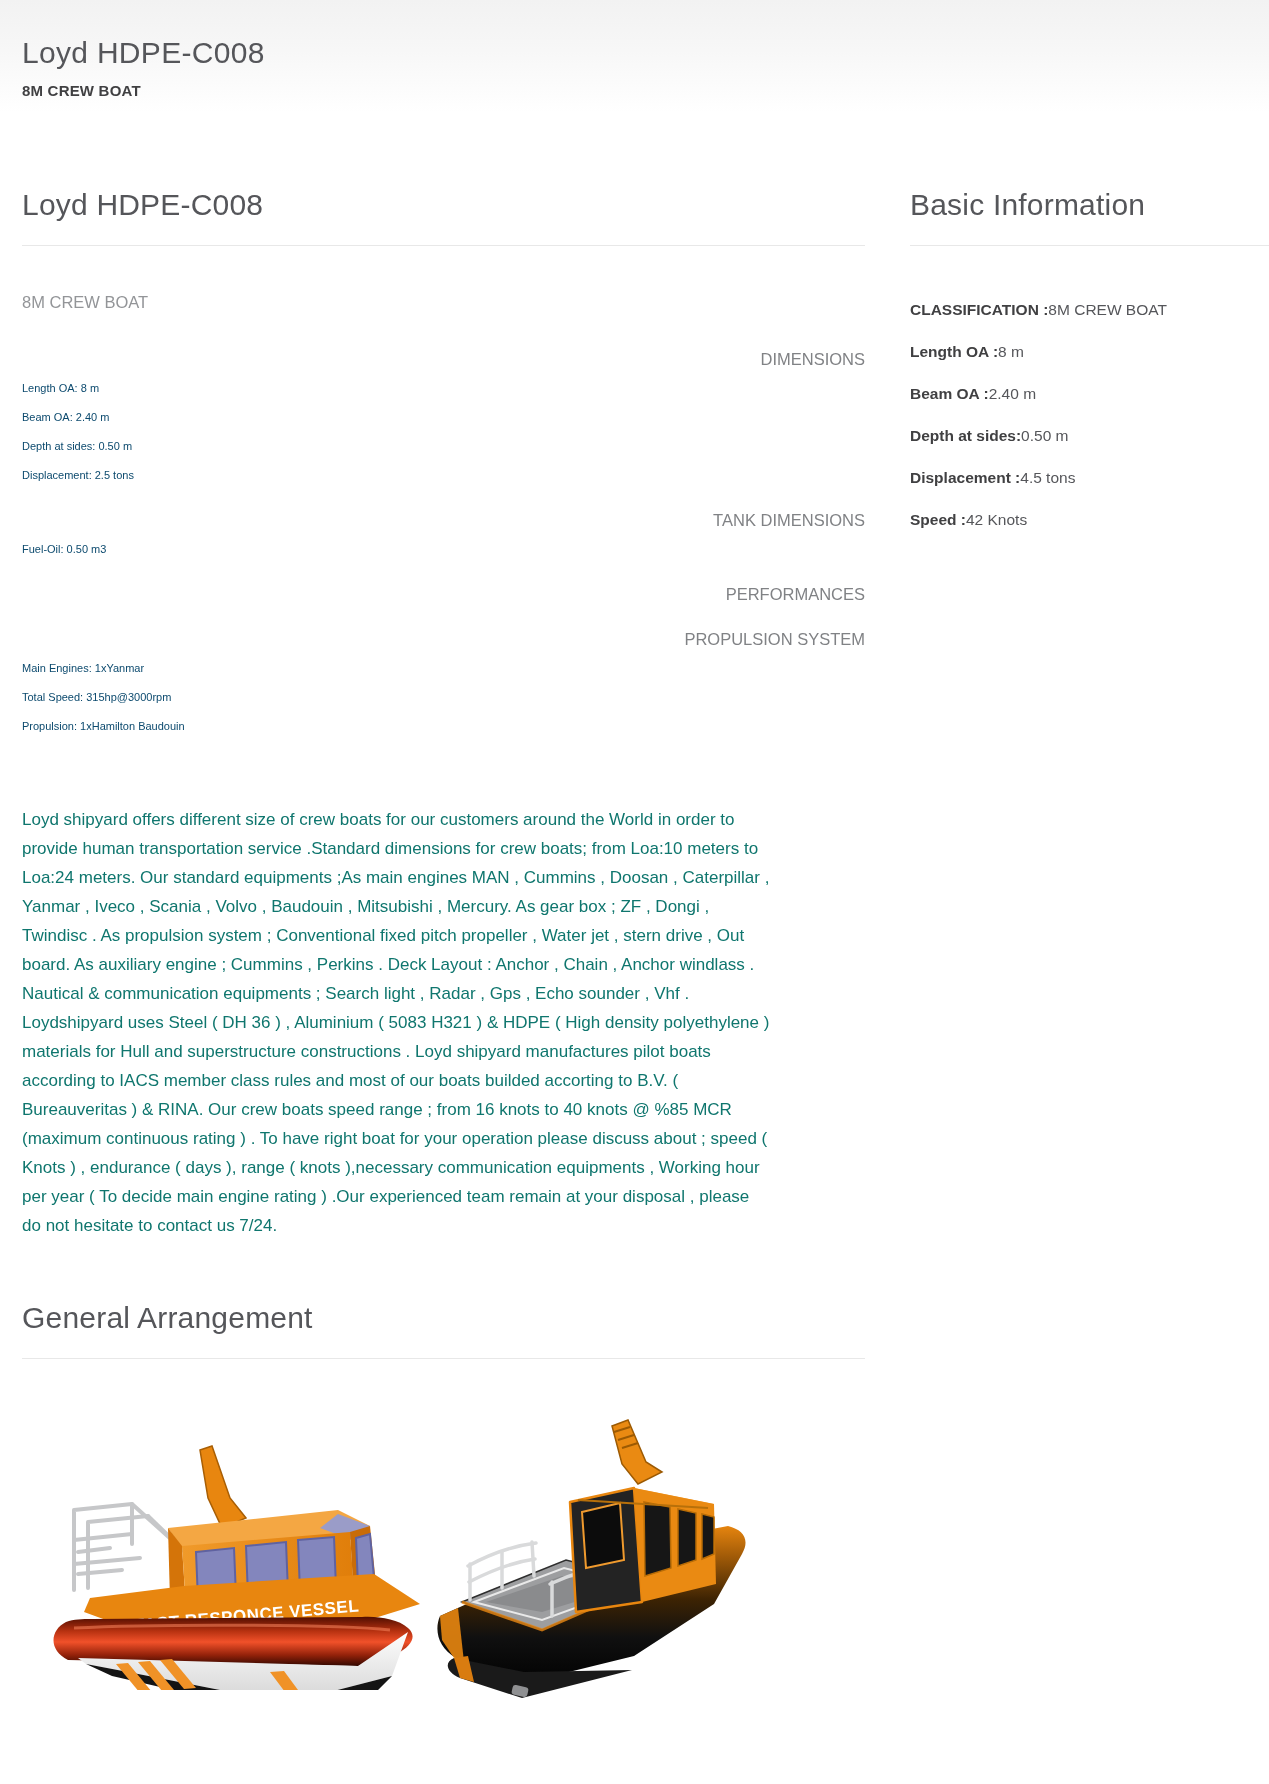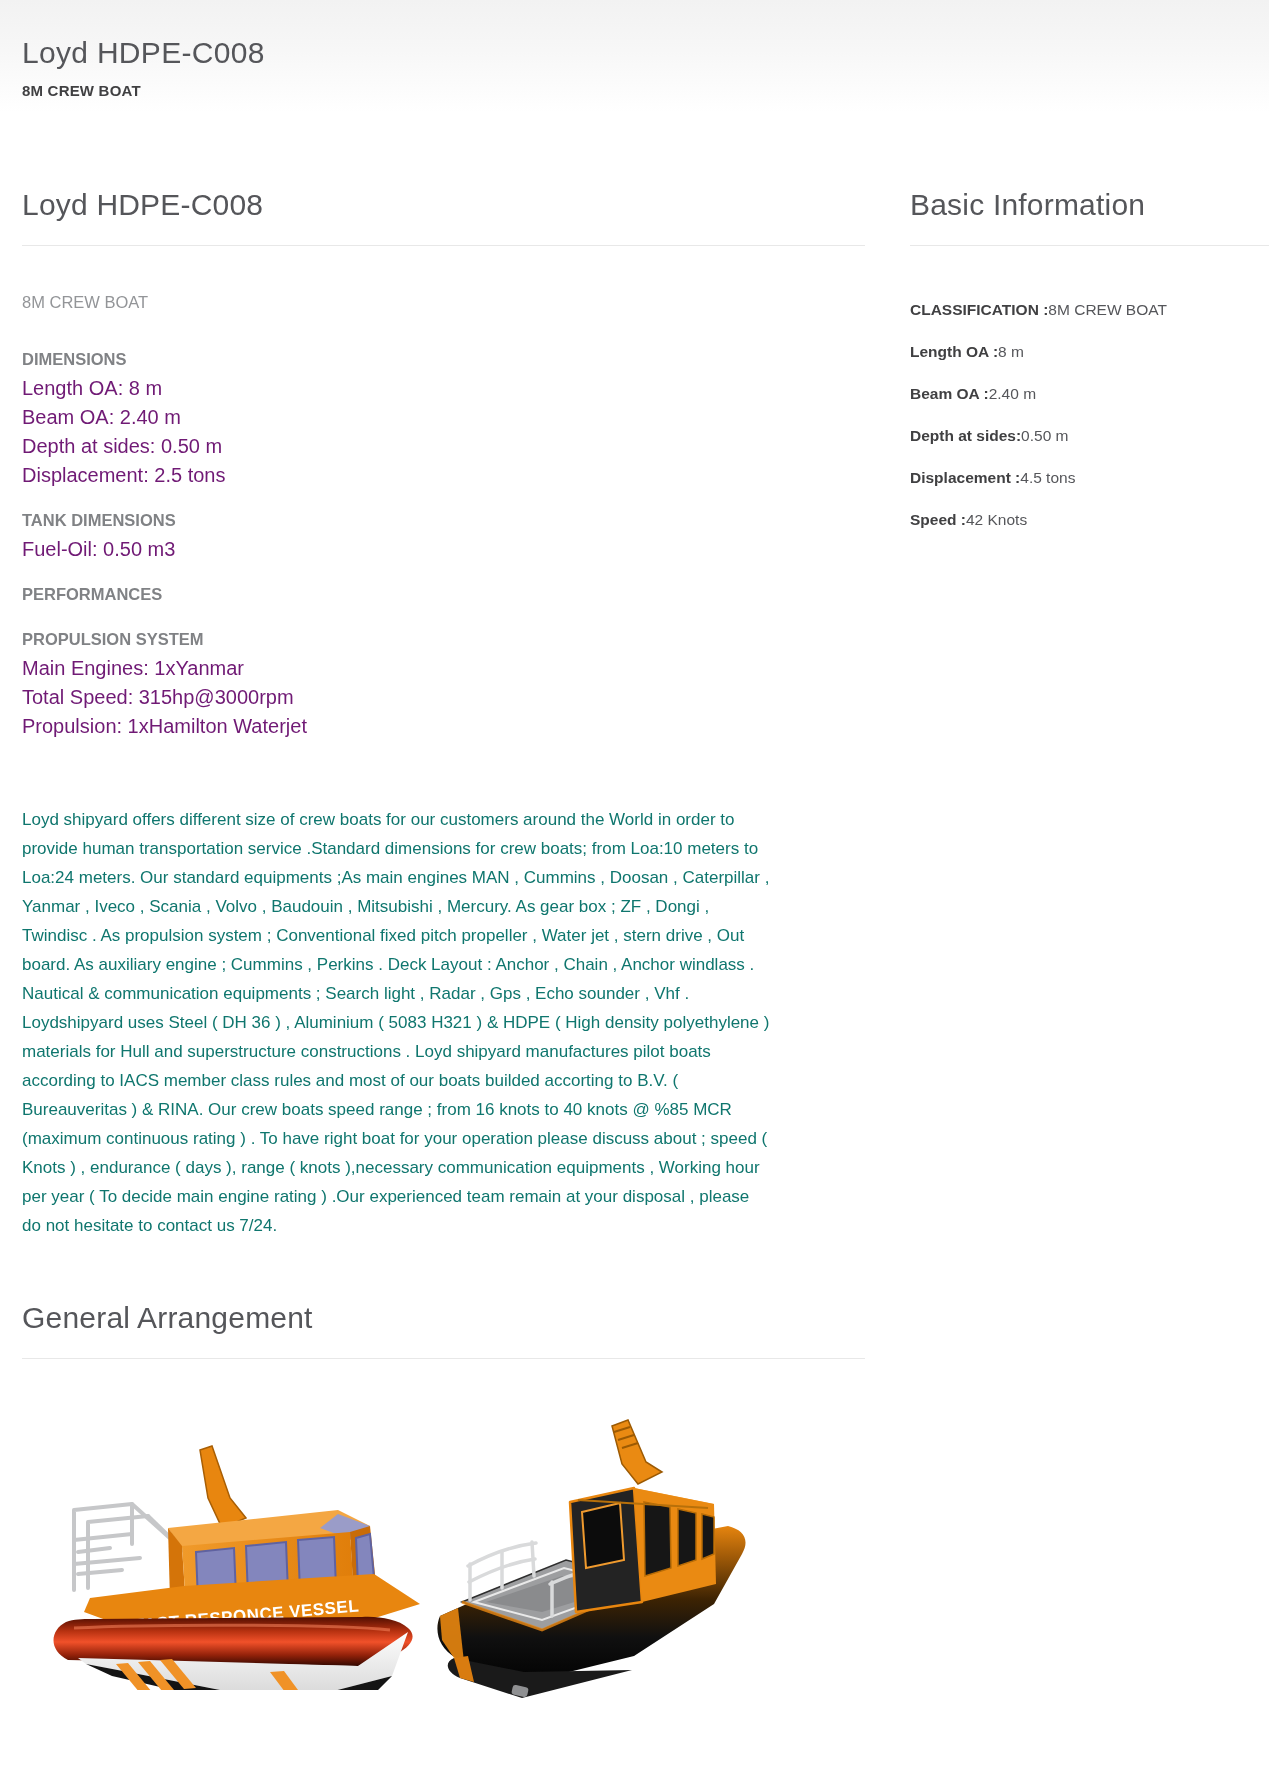--- a/index.html
+++ b/index.html
@@ -47,28 +47,29 @@
   }
   .classification {
     margin-top: 46px;
     font-size: 16.5px;
     color: #939598;
     line-height: 20px;
   }
   .spec-title {
     margin-top: 33px;
     font-size: 16.5px;
-    font-weight: 700;
+    font-weight: 400;
     color: #808285;
     line-height: 29px;
+    text-align: right;
   }
   .spec-section + .spec-section .spec-title { margin-top: 16px; }
   .spec-line {
-    font-size: 20px;
-    color: #701a75;
+    font-size: 11px;
+    color: #0c4a6e;
     line-height: 29px;
   }
   .description {
     margin-top: 64px;
     width: 748px;
     font-size: 17px;
     color: #0f766e;
     line-height: 29px;
   }
   h2.ga-heading { margin-top: 60px; }
@@ -117,21 +118,21 @@
     </div>
 
     <div class="spec-section">
       <p class="spec-title">PERFORMANCES</p>
     </div>
 
     <div class="spec-section">
       <p class="spec-title">PROPULSION SYSTEM</p>
       <p class="spec-line">Main Engines: 1xYanmar</p>
       <p class="spec-line">Total Speed: 315hp@3000rpm</p>
-      <p class="spec-line">Propulsion: 1xHamilton Waterjet</p>
+      <p class="spec-line">Propulsion: 1xHamilton Baudouin</p>
     </div>
 
     <p class="description">Loyd shipyard offers different size of crew boats for our customers around the World in order to provide human transportation service .Standard dimensions for crew boats; from Loa:10 meters to Loa:24 meters. Our standard equipments ;As main engines MAN , Cummins , Doosan , Caterpillar , Yanmar , Iveco , Scania , Volvo , Baudouin , Mitsubishi , Mercury. As gear box ; ZF , Dongi , Twindisc . As propulsion system ; Conventional fixed pitch propeller , Water jet , stern drive , Out board. As auxiliary engine ; Cummins , Perkins . Deck Layout : Anchor , Chain , Anchor windlass . Nautical &amp; communication equipments ; Search light , Radar , Gps , Echo sounder , Vhf . Loydshipyard uses Steel ( DH 36 ) , Aluminium ( 5083 H321 ) &amp; HDPE ( High density polyethylene ) materials for Hull and superstructure constructions . Loyd shipyard manufactures pilot boats according to IACS member class rules and most of our boats builded accorting to B.V. ( Bureauveritas ) &amp; RINA. Our crew boats speed range ; from 16 knots to 40 knots @ %85 MCR (maximum continuous rating ) . To have right boat for your operation please discuss about ; speed ( Knots ) , endurance ( days ), range ( knots ),necessary communication equipments , Working hour per year ( To decide main engine rating ) .Our experienced team remain at your disposal , please do not hesitate to contact us 7/24.</p>
 
     <h2 class="section-heading ga-heading">General Arrangement</h2>
     <hr class="rule">
 
     <div class="boats">
 
       <svg class="boat-left" width="400" height="250" viewBox="0 0 400 250" xmlns="http://www.w3.org/2000/svg">

